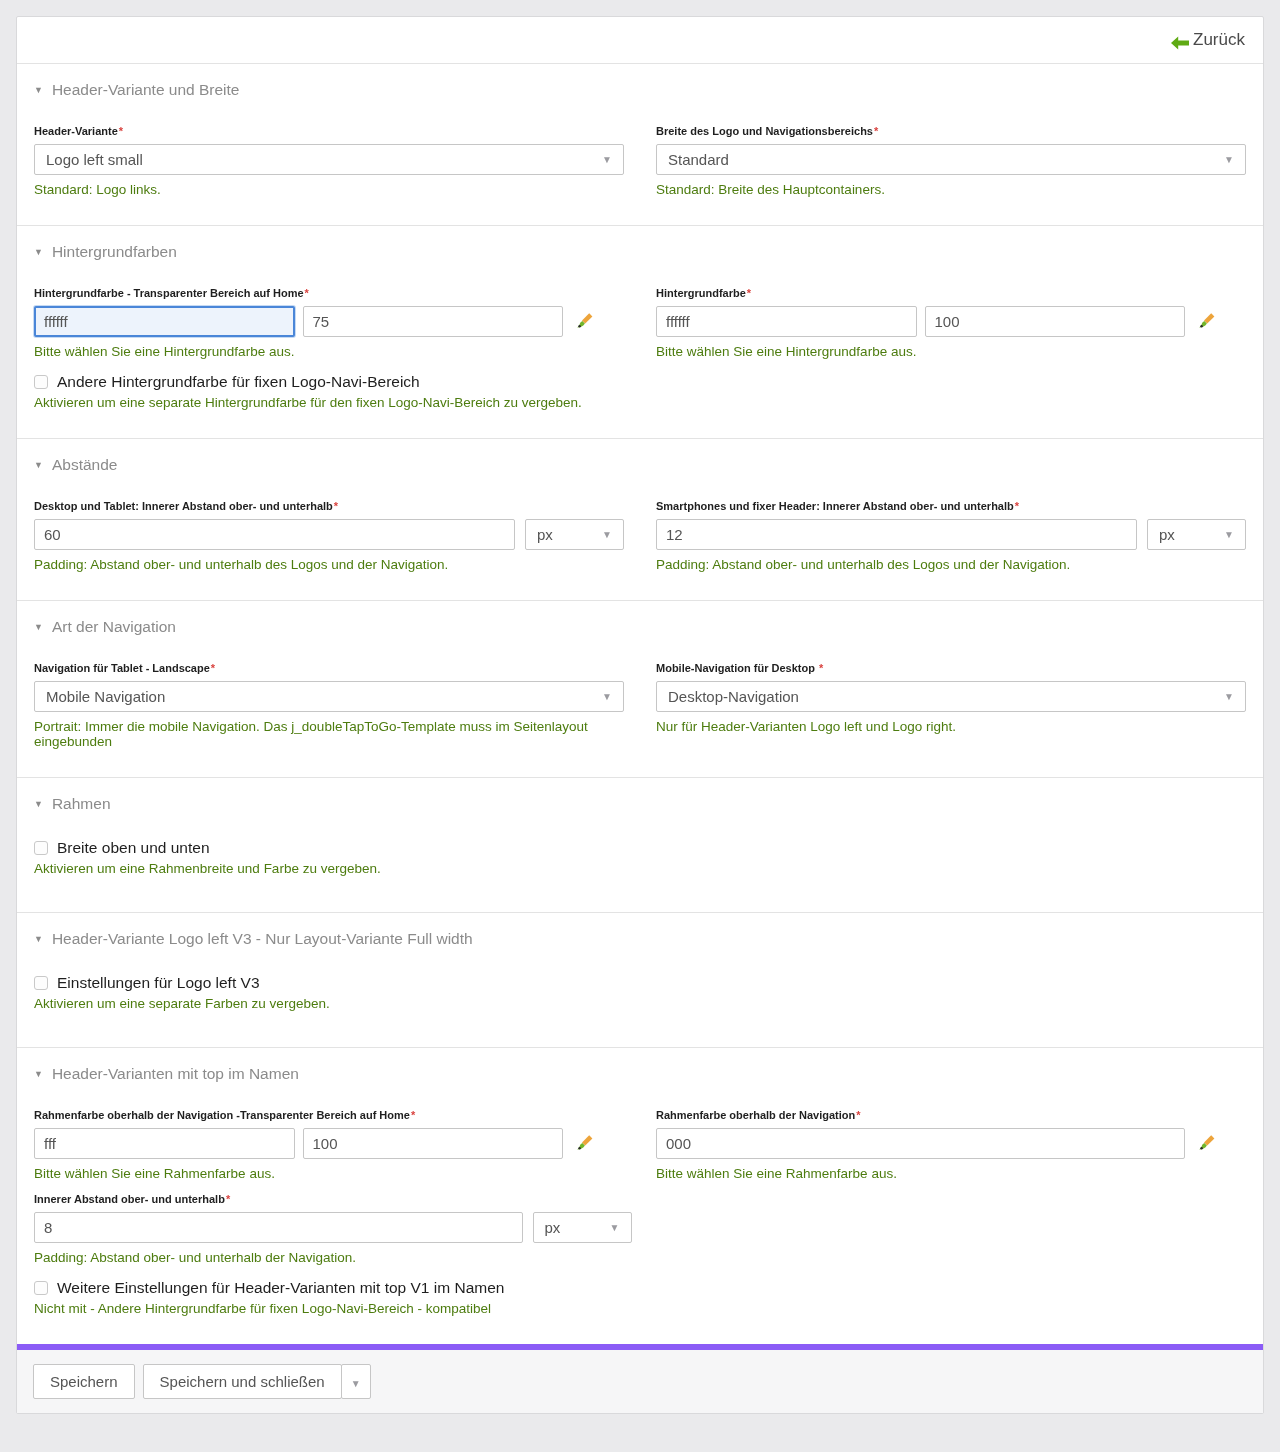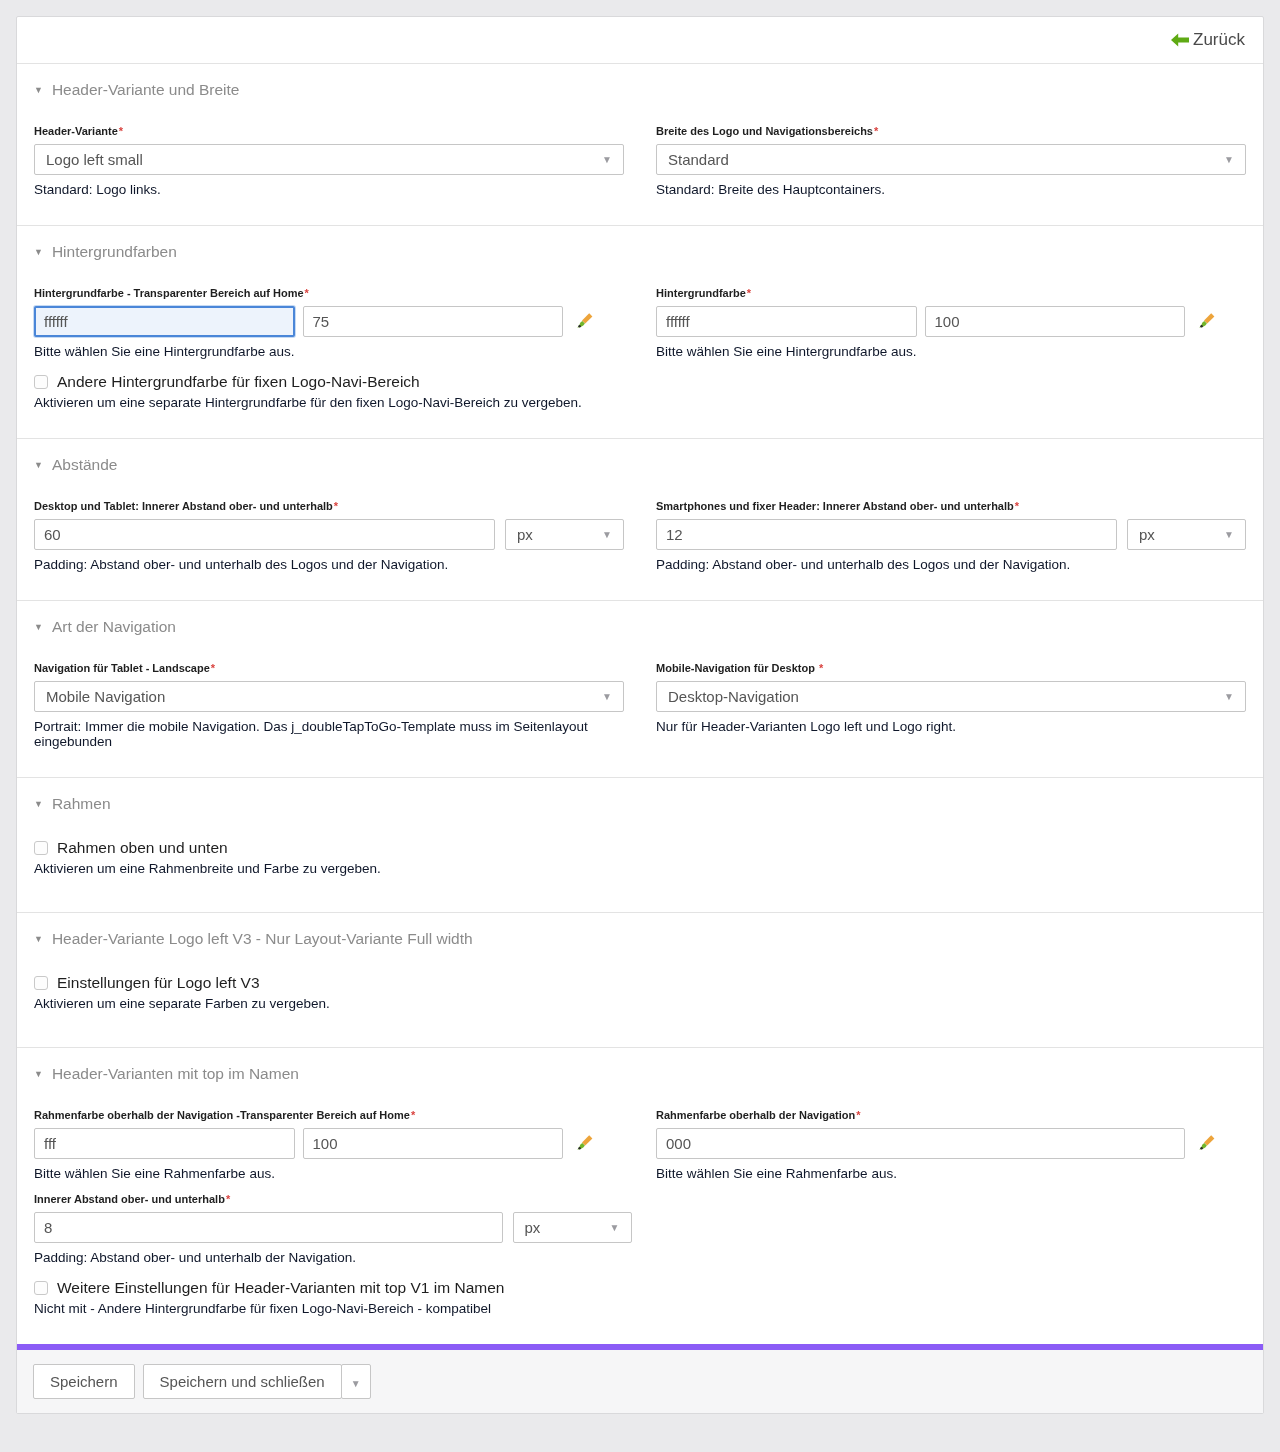--- a/index.html
+++ b/index.html
@@ -19,21 +19,21 @@
   }
   
   .toolbar {
     display: flex;
     justify-content: flex-end;
     align-items: center;
     padding: 13px 18px;
   }
   .back {
     display: inline-flex;
-    align-items: center;
+    align-items: flex-end;
     gap: 4px;
     font-size: 17px;
     color: #4a4a4a;
     cursor: pointer;
     text-decoration: none;
   }
   .back-icon { display: inline-flex; }
   
   section { border-top: 1px solid #e3e3e3; padding: 17px 17px 28px; }
   .sec-title {
@@ -48,37 +48,37 @@
   .tri { font-size: 9px; color: #8b8b8b; line-height: 1; }
   .cols { display: flex; gap: 32px; }
   .col { flex: 1; min-width: 0; }
   .label {
     font-size: 11px;
     font-weight: bold;
     color: #1f1f1f;
     margin-bottom: 7px;
   }
   .req { color: #d9423e; margin-left: 1px; }
-  .hint { font-size: 13.5px; color: #0f172a; margin-top: 7px; }
+  .hint { font-size: 13.5px; color: #4d7c0f; margin-top: 7px; }
   
   .select {
     display: flex;
     justify-content: space-between;
     align-items: center;
     height: 31px;
     background: #fff;
     border: 1px solid #c6c6c6;
     border-radius: 2px;
     padding: 7px 11px;
     font-size: 15px;
     color: #555;
     cursor: pointer;
   }
   .caret { font-size: 10px; color: #9b9ba0; line-height: 1; }
-  .select.unit { width: 119px; flex: none; }
+  .select.unit { width: 99px; flex: none; }
   
   .input {
     height: 31px;
     border: 1px solid #c6c6c6;
     border-radius: 2px;
     background: #fff;
     padding: 0 9px;
     font-size: 15px;
     color: #555;
     font-family: "Liberation Sans", sans-serif;
@@ -275,21 +275,21 @@
     </div>
   </section>
 
   <section style="padding-bottom:36px;">
     <div class="sec-title">
       <span class="tri">▼</span>
       <span>Rahmen</span>
     </div>
     <div class="check-row">
       <input type="checkbox" class="cb" style="">
-      <span class="cb-label">Rahmen oben und unten</span>
+      <span class="cb-label">Breite oben und unten</span>
     </div>
     <div class="hint">Aktivieren um eine Rahmenbreite und Farbe zu vergeben.</div>
   </section>
 
   <section style="padding-bottom:36px;">
     <div class="sec-title">
       <span class="tri">▼</span>
       <span>Header-Variante Logo left V3 - Nur Layout-Variante Full width</span>
     </div>
     <div class="check-row">

